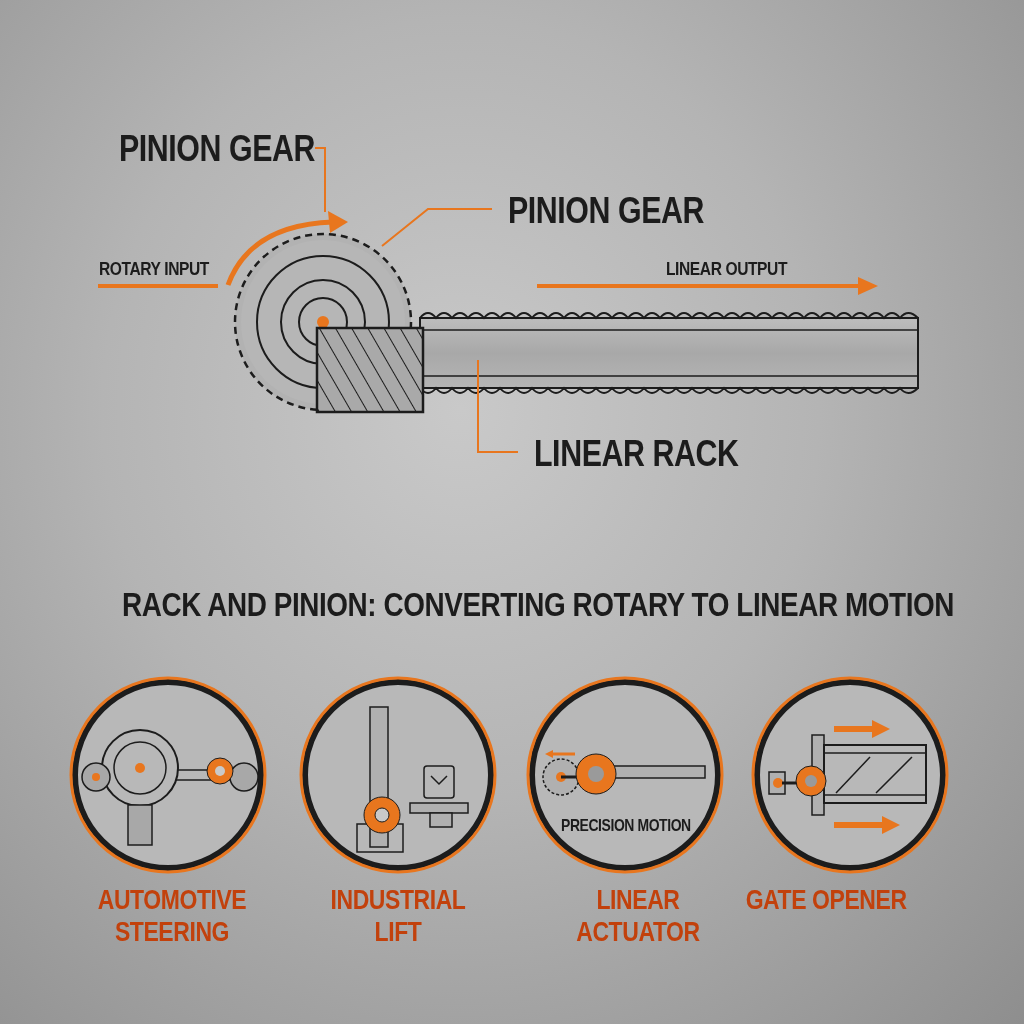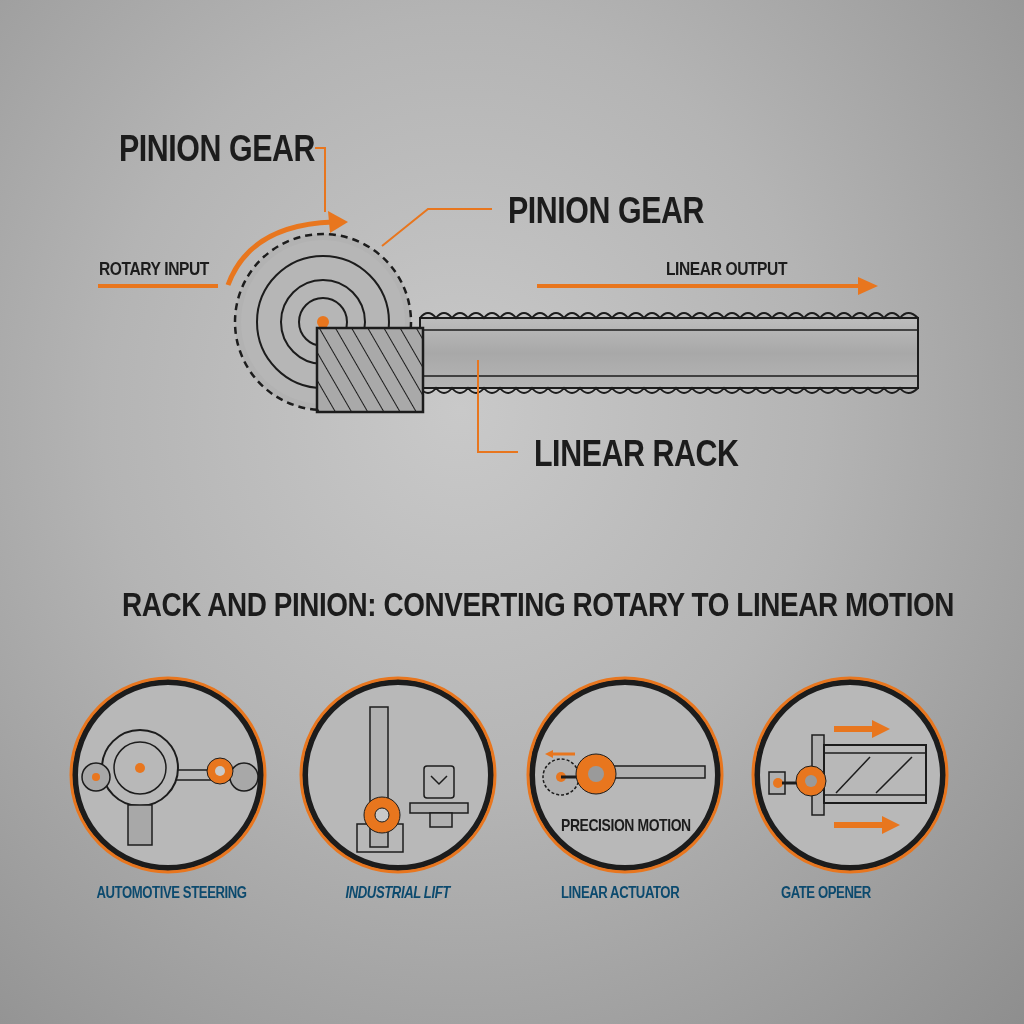--- a/index.html
+++ b/index.html
@@ -4,21 +4,21 @@
 <style>
   html,body{margin:0;padding:0;}
   body{width:1024px;height:1024px;overflow:hidden;position:relative;
     background:radial-gradient(ellipse at 45% 40%, #c9c9c9 0%, #b4b4b4 45%, #8e8e8e 100%);
     font-family:"Liberation Sans","DejaVu Sans",sans-serif;}
   .lbl{position:absolute;color:#1c1c1c;font-weight:bold;letter-spacing:-0.5px;white-space:nowrap;transform:scaleX(0.82);transform-origin:left top;}
   .big{font-size:37px;}
   .small{font-size:19px;}
   .title{font-size:34px;}
   svg{position:absolute;left:0;top:0;}
-  .circ-label{position:absolute;width:220px;text-align:center;font-weight:bold;color:#0c4a6e;font-size:16px;letter-spacing:-0.5px;}
+  .circ-label{position:absolute;width:220px;text-align:center;font-weight:bold;color:#c2410c;font-size:28px;letter-spacing:-0.5px;}
   .circ-label span{display:inline-block;transform:scaleX(0.82);}
 </style>
 </head>
 <body>
 
 <svg width="1024" height="1024" viewBox="0 0 1024 1024">
   <defs>
     <pattern id="hatch" width="14" height="14" patternUnits="userSpaceOnUse" patternTransform="rotate(-30)">
       <rect width="14" height="14" fill="#a9a9a9"></rect>
       <line x1="0" y1="0" x2="0" y2="14" stroke="#1c1c1c" stroke-width="2"></line>
@@ -130,15 +130,15 @@
 <div class="lbl big" style="left:508px;top:190px;">PINION GEAR</div>
 <div class="lbl small" style="left:99px;top:258px;">ROTARY INPUT</div>
 <div class="lbl small" style="left:666px;top:258px;">LINEAR OUTPUT</div>
 <div class="lbl big" style="left:534px;top:433px;">LINEAR RACK</div>
 
 <div class="lbl title" style="left:122px;top:585px;">RACK AND PINION: CONVERTING ROTARY TO LINEAR MOTION</div>
 
 <div class="lbl" style="left:561px;top:816px;font-size:17px;">PRECISION MOTION</div>
 
 <div class="circ-label" style="left:62px;top:884px;"><span>AUTOMOTIVE STEERING</span></div>
-<div class="circ-label" style="left:288px;top:884px;font-style:italic;"><span>INDUSTRIAL LIFT</span></div>
-<div class="circ-label" style="left:510px;top:884px;"><span>LINEAR ACTUATOR</span></div>
+<div class="circ-label" style="left:288px;top:884px;"><span>INDUSTRIAL LIFT</span></div>
+<div class="circ-label" style="left:528px;top:884px;"><span>LINEAR ACTUATOR</span></div>
 <div class="circ-label" style="left:716px;top:884px;"><span>GATE OPENER</span></div>
 
 </body></html>

